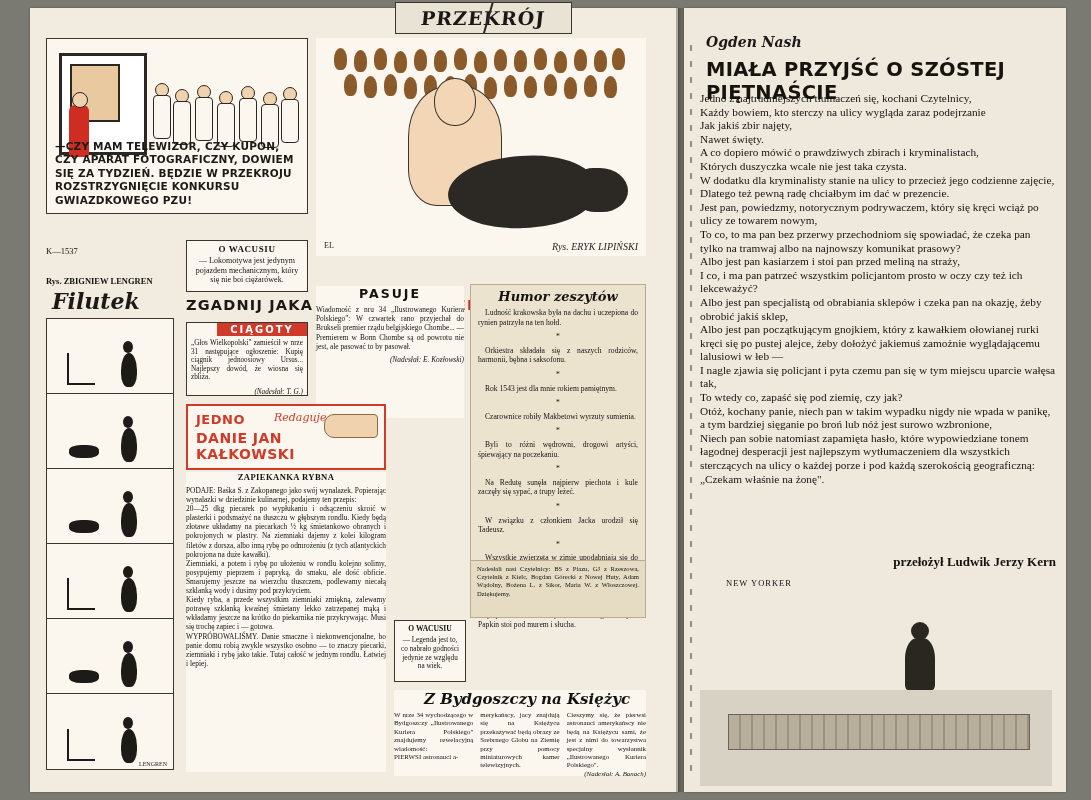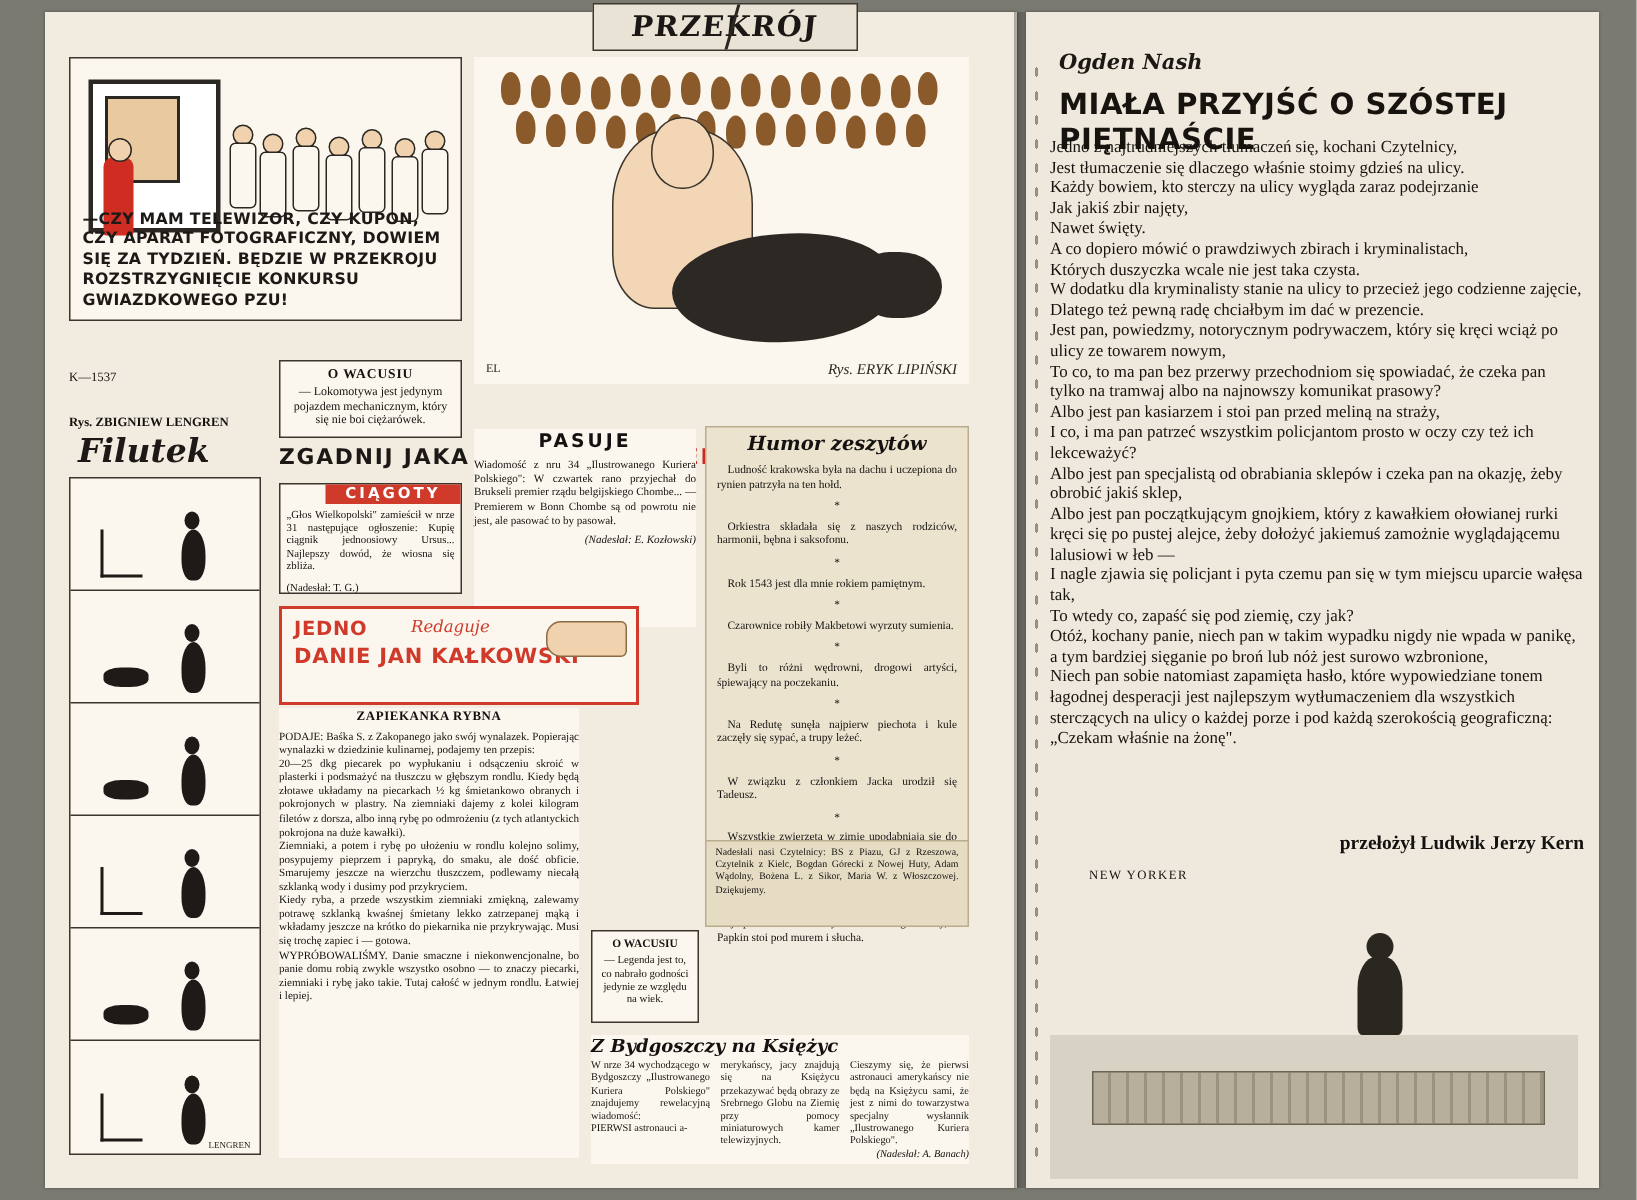--- a/index.html
+++ b/index.html
@@ -205,21 +205,21 @@
   .humor .star{text-align:center;font-size:7.6px;margin:0 0 4px 0;text-indent:0;}
 
   .nadeslali{
     left:470px;top:560px;width:176px;height:58px;
     background:#e6dcc4;border:1px solid #b9ac8d;padding:4px 6px;box-sizing:border-box;
     font-size:6.6px;line-height:8.2px;text-align:justify;
   }
 
   
   .jedno{
-    left:186px;top:404px;width:240px;height:66px;
+    left:186px;top:404px;width:200px;height:66px;
     border:2px solid #cf3a2a;background:#fbf7ee;overflow:hidden;
   }
   .jedno .l1{
     font-family:"DejaVu Sans",sans-serif;font-weight:bold;font-size:13px;color:#cf3a2a;
     position:absolute;left:8px;top:6px;letter-spacing:.5px;
   }
   .jedno .l2{
     font-family:"DejaVu Serif",serif;font-style:italic;font-size:11px;color:#cf3a2a;
     position:absolute;left:86px;top:5px;
   }
@@ -245,21 +245,21 @@
     border:1px solid #3a352d;background:#fbf7ee;padding:3px 4px;box-sizing:border-box;
   }
   .o-wacusiu-2 .h{font-size:7.6px;font-weight:bold;text-align:center;}
   .o-wacusiu-2 .t{font-size:7.2px;line-height:8.8px;text-align:center;margin-top:3px;}
 
   
   .bydgoszcz{
     left:394px;top:690px;width:252px;height:86px;background:#fbf7ee;
   }
   .bydgoszcz .h{
-    font-family:"DejaVu Serif",serif;font-style:italic;font-weight:bold;font-size:12px;
+    font-family:"DejaVu Serif",serif;font-style:italic;font-weight:bold;font-size:15px;margin-left:30px;
   }
   .bydgoszcz .cols{display:flex;gap:7px;margin-top:3px;}
   .bydgoszcz .c{flex:1;font-size:6.9px;line-height:8.4px;text-align:justify;}
   .bydgoszcz .sign{text-align:right;font-size:6.9px;font-style:italic;}
 
   
   .ogden{
     left:706px;top:34px;width:340px;height:22px;
     font-family:"DejaVu Serif",serif;font-weight:bold;font-style:italic;font-size:14px;
     color:#1b1815;
@@ -420,21 +420,21 @@
     </div>
   </div>
 
   <div class="blk zgadnij">
     <span class="txt">ZGADNIJ JAKA TO POSTAĆ </span><span class="txt red">LITERACKA?</span>
   </div>
 
   <div class="blk ciagoty">
     <div class="h">CIĄGOTY</div>
     <div class="b">„Głos Wielkopolski" zamieścił w nrze 31 następujące ogłoszenie: Kupię ciągnik jednoosiowy Ursus... Najlepszy dowód, że wiosna się zbliża.</div>
-    <div class="b" style="text-align:left;">(Nadesłał: T. G.)</div>
+    <div class="b" style="text-align:right;font-style:italic">(Nadesłał: T. G.)</div>
   </div>
 
   <div class="blk pasuje">
     <div class="h">PASUJE</div>
     <div class="b">Wiadomość z nru 34 „Ilustrowanego Kuriera Polskiego": W czwartek rano przyjechał do Brukseli premier rządu belgijskiego Chombe...  — Premierem w Bonn Chombe są od powrotu nie jest, ale pasować to by pasował.</div>
     <div class="b" style="text-align:right;font-style:italic">(Nadesłał: E. Kozłowski)</div>
   </div>
 
   <div class="blk humor">
     <div class="h">Humor zeszytów</div>
@@ -488,21 +488,20 @@
       <div class="c">merykańscy, jacy znajdują się na Księżycu przekazywać będą obrazy ze Srebrnego Globu na Ziemię przy pomocy miniaturowych kamer telewizyjnych.</div>
       <div class="c">Cieszymy się, że pierwsi astronauci amerykańscy nie będą na Księżycu sami, że jest z nimi do towarzystwa specjalny wysłannik „Ilustrowanego Kuriera Polskiego".</div>
     </div>
     <div class="sign">(Nadesłał: A. Banach)</div>
   </div>
 
   <div class="blk ogden">Ogden Nash</div>
   <div class="blk poem-title">MIAŁA PRZYJŚĆ O SZÓSTEJ PIĘTNAŚCIE</div>
   <div class="blk poem">
     <div>Jedno z najtrudniejszych tłumaczeń się, kochani Czytelnicy,</div>
-    <div>Jest tłumaczenie się dlaczego właśnie stoimy gdzieś na ulicy.</div>
     <div>Każdy bowiem, kto sterczy na ulicy wygląda zaraz podejrzanie</div>
     <div>Jak jakiś zbir najęty,</div>
     <div>Nawet święty.</div>
     <div>A co dopiero mówić o prawdziwych zbirach i kryminalistach,</div>
     <div>Których duszyczka wcale nie jest taka czysta.</div>
     <div>W dodatku dla kryminalisty stanie na ulicy to przecież jego codzienne zajęcie,</div>
     <div>Dlatego też pewną radę chciałbym im dać w prezencie.</div>
     <div>Jest pan, powiedzmy, notorycznym podrywaczem, który się kręci wciąż po ulicy ze towarem nowym,</div>
     <div>To co, to ma pan bez przerwy przechodniom się spowiadać, że czeka pan tylko na tramwaj albo na najnowszy komunikat prasowy?</div>
     <div>Albo jest pan kasiarzem i stoi pan przed meliną na straży,</div>

